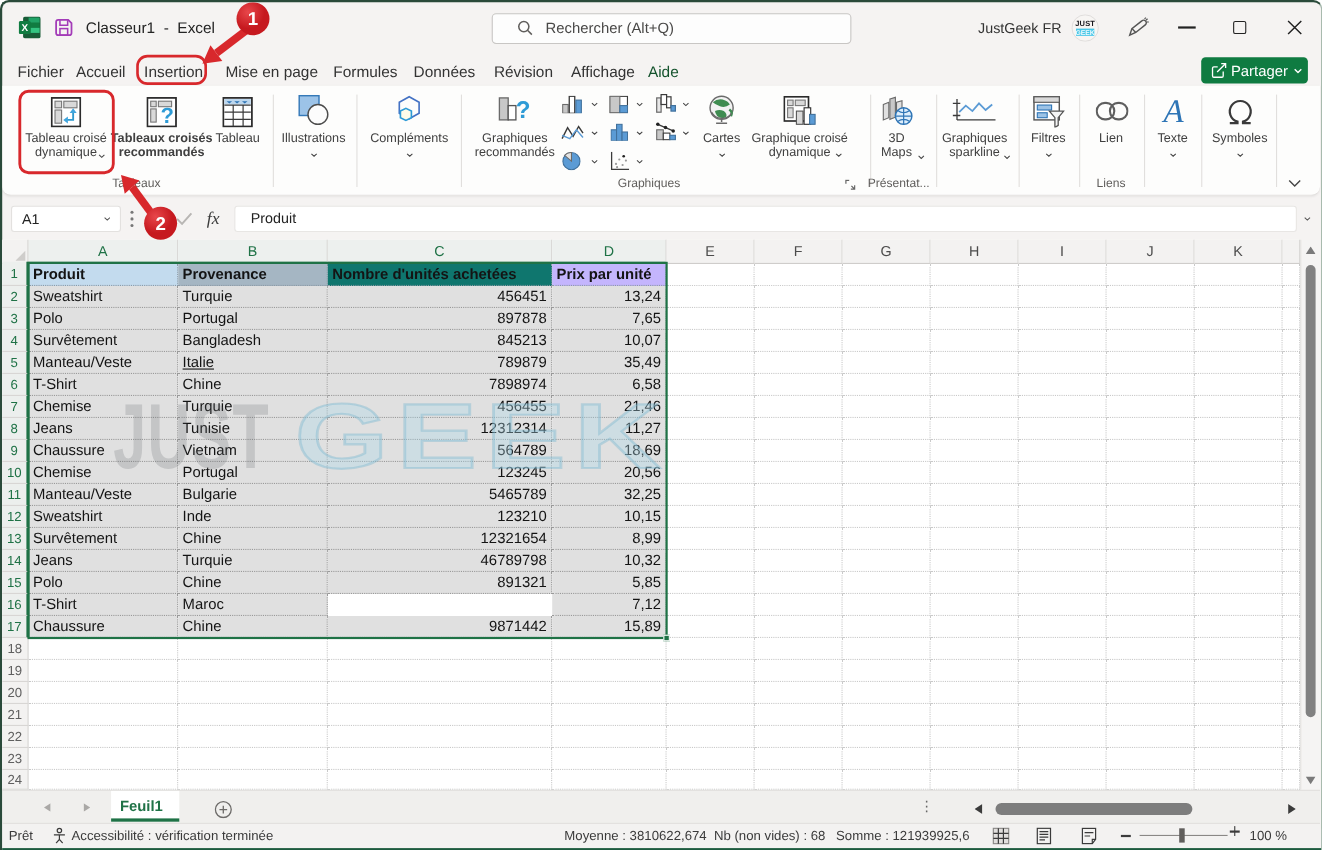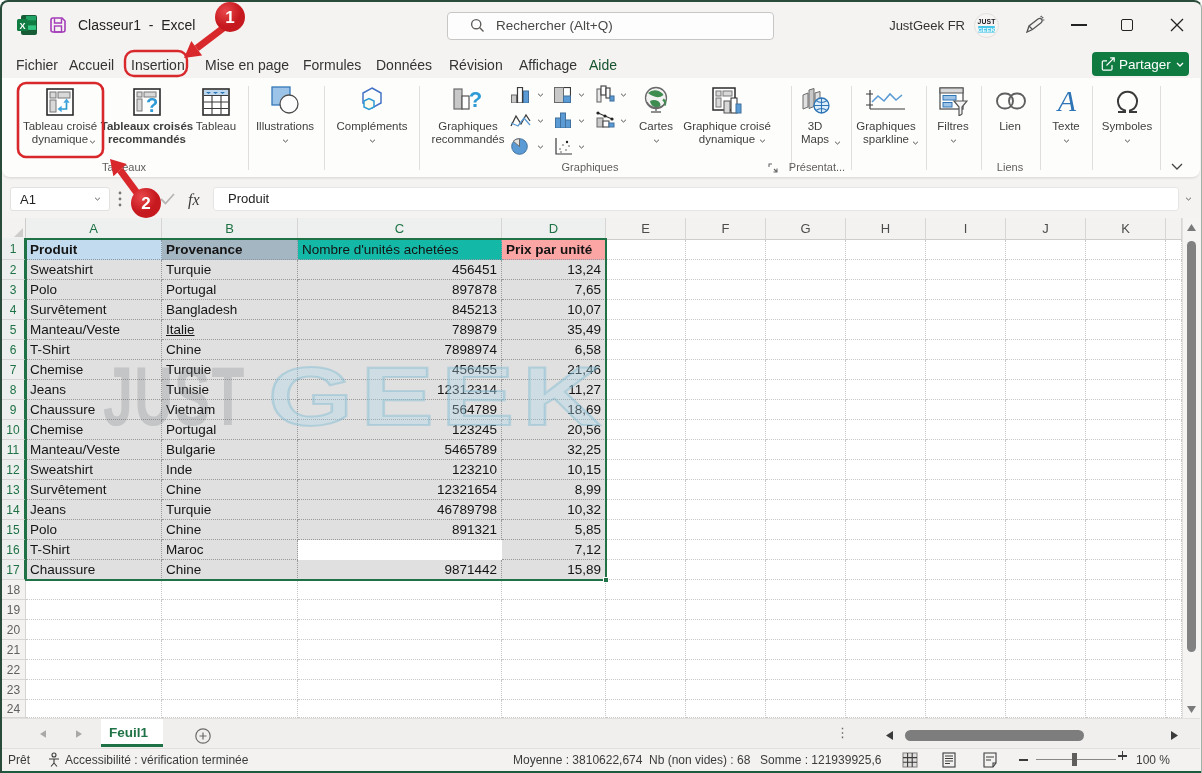--- a/index.html
+++ b/index.html
@@ -571,22 +571,22 @@
 <div class="cell gl" style="left:606px;top:700px;width:80px;height:18px;"></div>
 <div class="cell gl" style="left:686px;top:700px;width:80px;height:18px;"></div>
 <div class="cell gl" style="left:766px;top:700px;width:80px;height:18px;"></div>
 <div class="cell gl" style="left:846px;top:700px;width:80px;height:18px;"></div>
 <div class="cell gl" style="left:926px;top:700px;width:80px;height:18px;"></div>
 <div class="cell gl" style="left:1006px;top:700px;width:80px;height:18px;"></div>
 <div class="cell gl" style="left:1086px;top:700px;width:80px;height:18px;"></div>
 <div class="cell gl" style="left:1166px;top:700px;width:16px;height:18px;"></div>
 <div class="cell txt" style="left:26px;top:240px;width:136px;height:20px;background:#c3dbee;font-weight:bold;font-size:13.5px;border-right:1px dotted #8d9aa5;border-bottom:1px dotted #8d9aa5;">Produit</div>
 <div class="cell txt" style="left:162px;top:240px;width:136px;height:20px;background:#a5b6c3;font-weight:bold;font-size:13.5px;border-right:1px dotted #8d9aa5;border-bottom:1px dotted #8d9aa5;">Provenance</div>
-<div class="cell txt" style="left:298px;top:240px;width:204px;height:20px;background:#14b8a6;font-weight:normal;font-size:13.5px;border-right:1px dotted #8d9aa5;border-bottom:1px dotted #8d9aa5;">Nombre d'unités achetées</div>
-<div class="cell txt" style="left:502px;top:240px;width:104px;height:20px;background:#fca5a5;font-weight:bold;font-size:13.5px;border-right:1px dotted #8d9aa5;border-bottom:1px dotted #8d9aa5;">Prix par unité</div>
+<div class="cell txt" style="left:298px;top:240px;width:204px;height:20px;background:#0f766e;font-weight:bold;font-size:13.5px;border-right:1px dotted #8d9aa5;border-bottom:1px dotted #8d9aa5;">Nombre d'unités achetées</div>
+<div class="cell txt" style="left:502px;top:240px;width:104px;height:20px;background:#c4b5fd;font-weight:bold;font-size:13.5px;border-right:1px dotted #8d9aa5;border-bottom:1px dotted #8d9aa5;">Prix par unité</div>
 <div class="cell selc txt" style="left:26px;top:260px;width:136px;">Sweatshirt</div>
 <div class="cell selc txt" style="left:162px;top:260px;width:136px;">Turquie</div>
 <div class="cell selc num" style="left:298px;top:260px;width:204px;">456451</div>
 <div class="cell selc num" style="left:502px;top:260px;width:104px;">13,24</div>
 <div class="cell selc txt" style="left:26px;top:280px;width:136px;">Polo</div>
 <div class="cell selc txt" style="left:162px;top:280px;width:136px;">Portugal</div>
 <div class="cell selc num" style="left:298px;top:280px;width:204px;">897878</div>
 <div class="cell selc num" style="left:502px;top:280px;width:104px;">7,65</div>
 <div class="cell selc txt" style="left:26px;top:300px;width:136px;">Survêtement</div>
 <div class="cell selc txt" style="left:162px;top:300px;width:136px;">Bangladesh</div>

